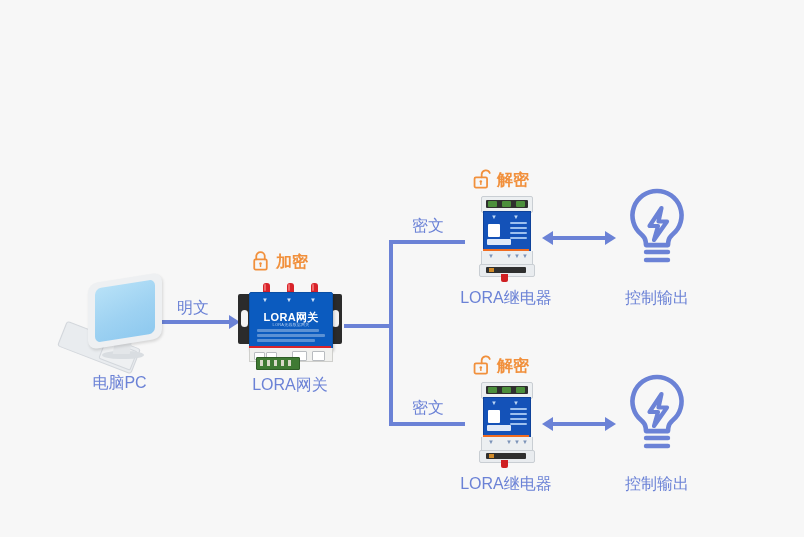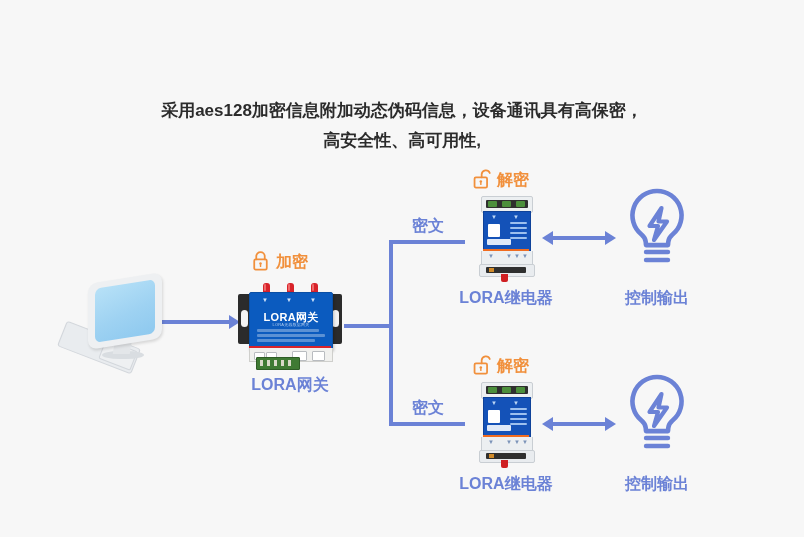--- a/index.html
+++ b/index.html
@@ -17,21 +17,21 @@
     font-size:54px;font-weight:bold;color:#262626;letter-spacing:2px;
     line-height:1.1;
   }
   .subtitle{
     position:absolute;left:102px;top:96px;width:600px;text-align:center;
     font-size:17px;font-weight:bold;color:#2b2b2b;line-height:1.75;
   }
 
   
   .blue-label{
-    position:absolute;color:#6b82d6;font-size:16px;font-weight:bold;
+    position:absolute;color:#6b82d6;font-size:16px;font-weight:normal;
     white-space:nowrap;text-align:center;
   }
   .orange-label{
     position:absolute;color:#f1903c;font-size:16px;font-weight:bold;
     white-space:nowrap;
   }
 
   
   .line{position:absolute;background:#6b82d6;}
   .hline{height:4px;}
@@ -154,28 +154,25 @@
 
   
   .lock{position:absolute;width:21px;height:22px;}
   .lock svg{display:block;}
 </style>
 </head>
 <body>
 
 <div class="stage">
 
-  <div class="subtitle">
-    <div>采用aes128加密信息附加动态伪码信息，设备通讯具有高保密，</div>
-    <div>高安全性、高可用性,</div>
-  </div>
 
   <div class="line hline" style="left:157px;top:320px;width:72px;"></div>
   <div class="arrow-head arrow-left" style="left:146px;top:315px;"></div>
   <div class="arrow-head arrow-right" style="left:229px;top:315px;"></div>
+  <div class="blue-label" style="left:148px;top:298px;width:90px;">明文</div>
 
   <div class="line hline" style="left:344px;top:324px;width:49px;"></div>
 
   <div class="line vline" style="left:389px;top:240px;height:186px;"></div>
 
   <div class="line hline" style="left:389px;top:240px;width:76px;"></div>
   <div class="blue-label" style="left:398px;top:216px;width:60px;">密文</div>
 
   <div class="line hline" style="left:389px;top:422px;width:76px;"></div>
   <div class="blue-label" style="left:398px;top:398px;width:60px;">密文</div>
@@ -190,20 +187,21 @@
 
   <div class="pc">
     <div class="pc-kb"></div>
     <div class="pc-kb2"></div>
     <div class="pc-base"></div>
     <div class="pc-stand"></div>
     <div class="pc-monitor">
       <div class="pc-screen"></div>
     </div>
   </div>
+  <div class="blue-label" style="left:62px;top:373px;width:115px;">电脑PC</div>
 
   <div class="lock" style="left:250px;top:250px;">
     <svg viewBox="0 0 24 26" width="21" height="22">
       <path d="M7 11 V7.5 a5 5 0 0 1 10 0 V11" fill="none" stroke="#f1903c" stroke-width="2.1" stroke-linecap="round"></path>
       <rect x="4.6" y="11" width="14.8" height="12.2" rx="1.6" fill="none" stroke="#f1903c" stroke-width="2.1"></rect>
       <circle cx="12" cy="16" r="1.5" fill="#f1903c"></circle>
       <rect x="11.2" y="16.6" width="1.7" height="3.6" rx=".8" fill="#f1903c"></rect>
     </svg>
   </div>
   <div class="orange-label" style="left:276px;top:252px;">加密</div>

